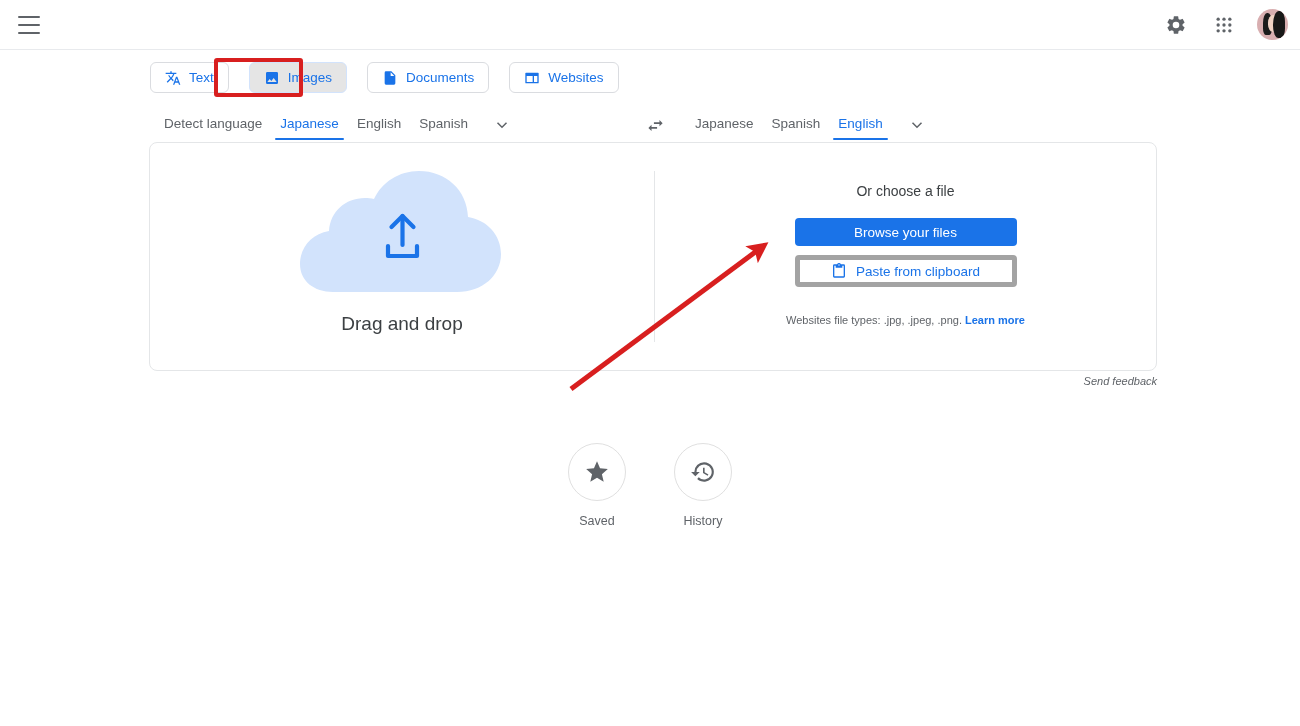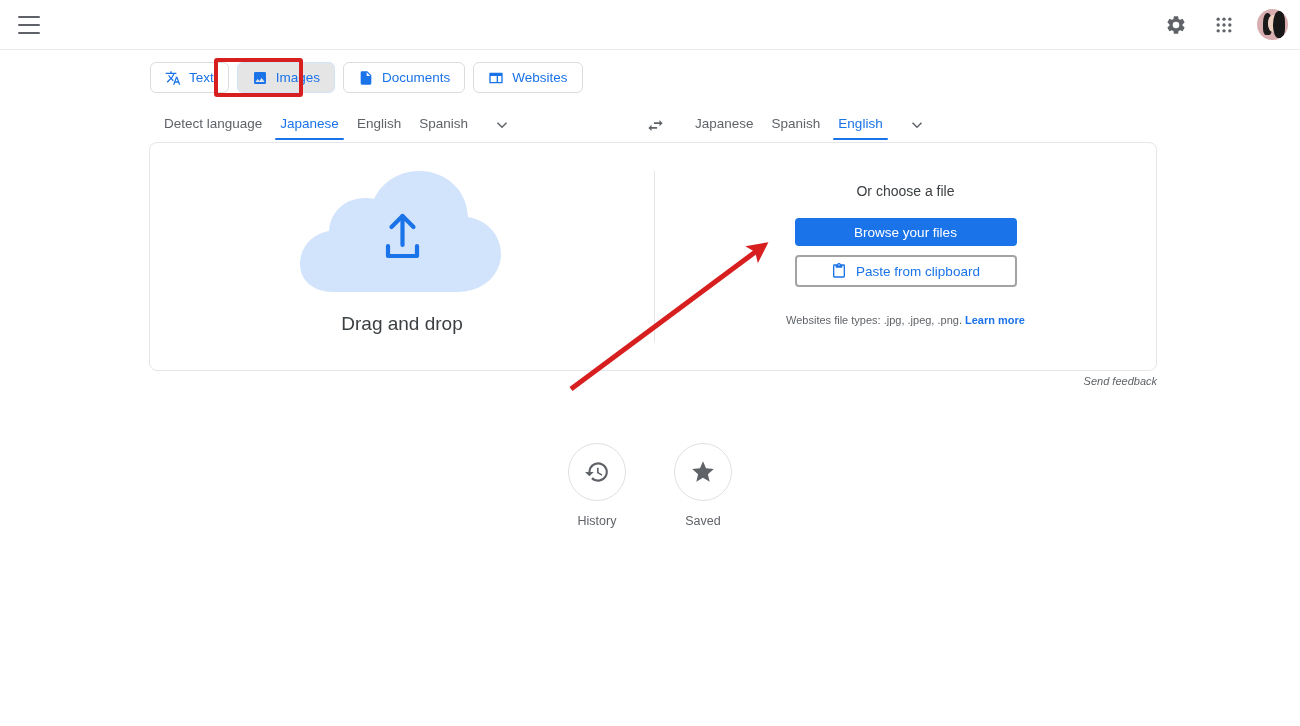--- a/index.html
+++ b/index.html
@@ -69,21 +69,21 @@
   }
   .avatar .hair-r {
     position: absolute; left: 16px; top: 2px;
     width: 12px; height: 27px; border-radius: 50% 40% 35% 45%;
     background: #181818;
   }
 
   
   .tabs {
     position: absolute; top: 62px; left: 150px;
-    display: flex; gap: 8px; align-items: center;
+    display: flex; gap: 20px; align-items: center;
   }
   .tab {
     height: 31px;
     padding: 0 14px;
     display: flex; align-items: center; gap: 8px;
     border: 1px solid #dadce0; border-radius: 6px;
     background: #fff; color: #1a73e8;
     font-size: 13.5px;
     cursor: pointer;
     white-space: nowrap;
@@ -172,21 +172,21 @@
     border: none; border-radius: 4px;
     font-size: 13.5px; font-weight: normal;
     font-family: "Liberation Sans", sans-serif;
     cursor: pointer;
     display: flex; align-items: center; justify-content: center;
   }
   .btn-paste {
     width: 222px; height: 32px;
     margin-top: 9px;
     background: #fff; color: #1a73e8;
-    border: 2px solid #a3a3a3; border-radius: 4px;
+    border: 5px solid #a3a3a3; border-radius: 4px;
     font-size: 13.5px;
     font-family: "Liberation Sans", sans-serif;
     cursor: pointer;
     display: flex; align-items: center; justify-content: center; gap: 9px;
   }
   .supported {
     margin-top: 27px;
     font-size: 11px; color: #5f6368;
     white-space: nowrap;
   }
@@ -351,33 +351,33 @@
     </div>
   </div>
 </div>
 
 <div class="send-feedback">Send feedback</div>
 
 <div class="shortcuts">
   <div class="shortcut">
     <div class="circle">
       <svg width="26" height="26" viewBox="0 0 24 24" fill="#5f6368">
-        <path d="M13 3a9 9 0 0 0-9 9H1l3.89 3.89.07.14L9 12H6a7 7 0 1 1 2.05 4.95l-1.42 1.42A9 9 0 1 0 13 3zm-1 5v5l4.28 2.54.72-1.21-3.5-2.08V8H12z"></path>
-      </svg>
-    </div>
-    <div class="sc-label">History</div>
+        <path d="M12 17.27 18.18 21l-1.64-7.03L22 9.24l-7.19-.61L12 2 9.19 8.63 2 9.24l5.46 4.73L5.82 21z"></path>
+      </svg>
+    </div>
+    <div class="sc-label">Saved</div>
   </div>
 
   <div class="shortcut">
     <div class="circle">
       <svg width="26" height="26" viewBox="0 0 24 24" fill="#5f6368">
-        <path d="M12 17.27 18.18 21l-1.64-7.03L22 9.24l-7.19-.61L12 2 9.19 8.63 2 9.24l5.46 4.73L5.82 21z"></path>
-      </svg>
-    </div>
-    <div class="sc-label">Saved</div>
+        <path d="M13 3a9 9 0 0 0-9 9H1l3.89 3.89.07.14L9 12H6a7 7 0 1 1 2.05 4.95l-1.42 1.42A9 9 0 1 0 13 3zm-1 5v5l4.28 2.54.72-1.21-3.5-2.08V8H12z"></path>
+      </svg>
+    </div>
+    <div class="sc-label">History</div>
   </div>
 </div>
 
 <svg class="annot" viewBox="0 0 1300 726">
   <defs>
     <marker id="arrowhead" markerWidth="4.2" markerHeight="4.2" refX="2.6" refY="2.1" orient="auto">
       <polygon points="0,0 4.2,2.1 0,4.2 0.9,2.1" fill="#d81f1f"></polygon>
     </marker>
   </defs>
   <line x1="571" y1="389" x2="762" y2="247" stroke="#d81f1f" stroke-width="5" marker-end="url(#arrowhead)"></line>

